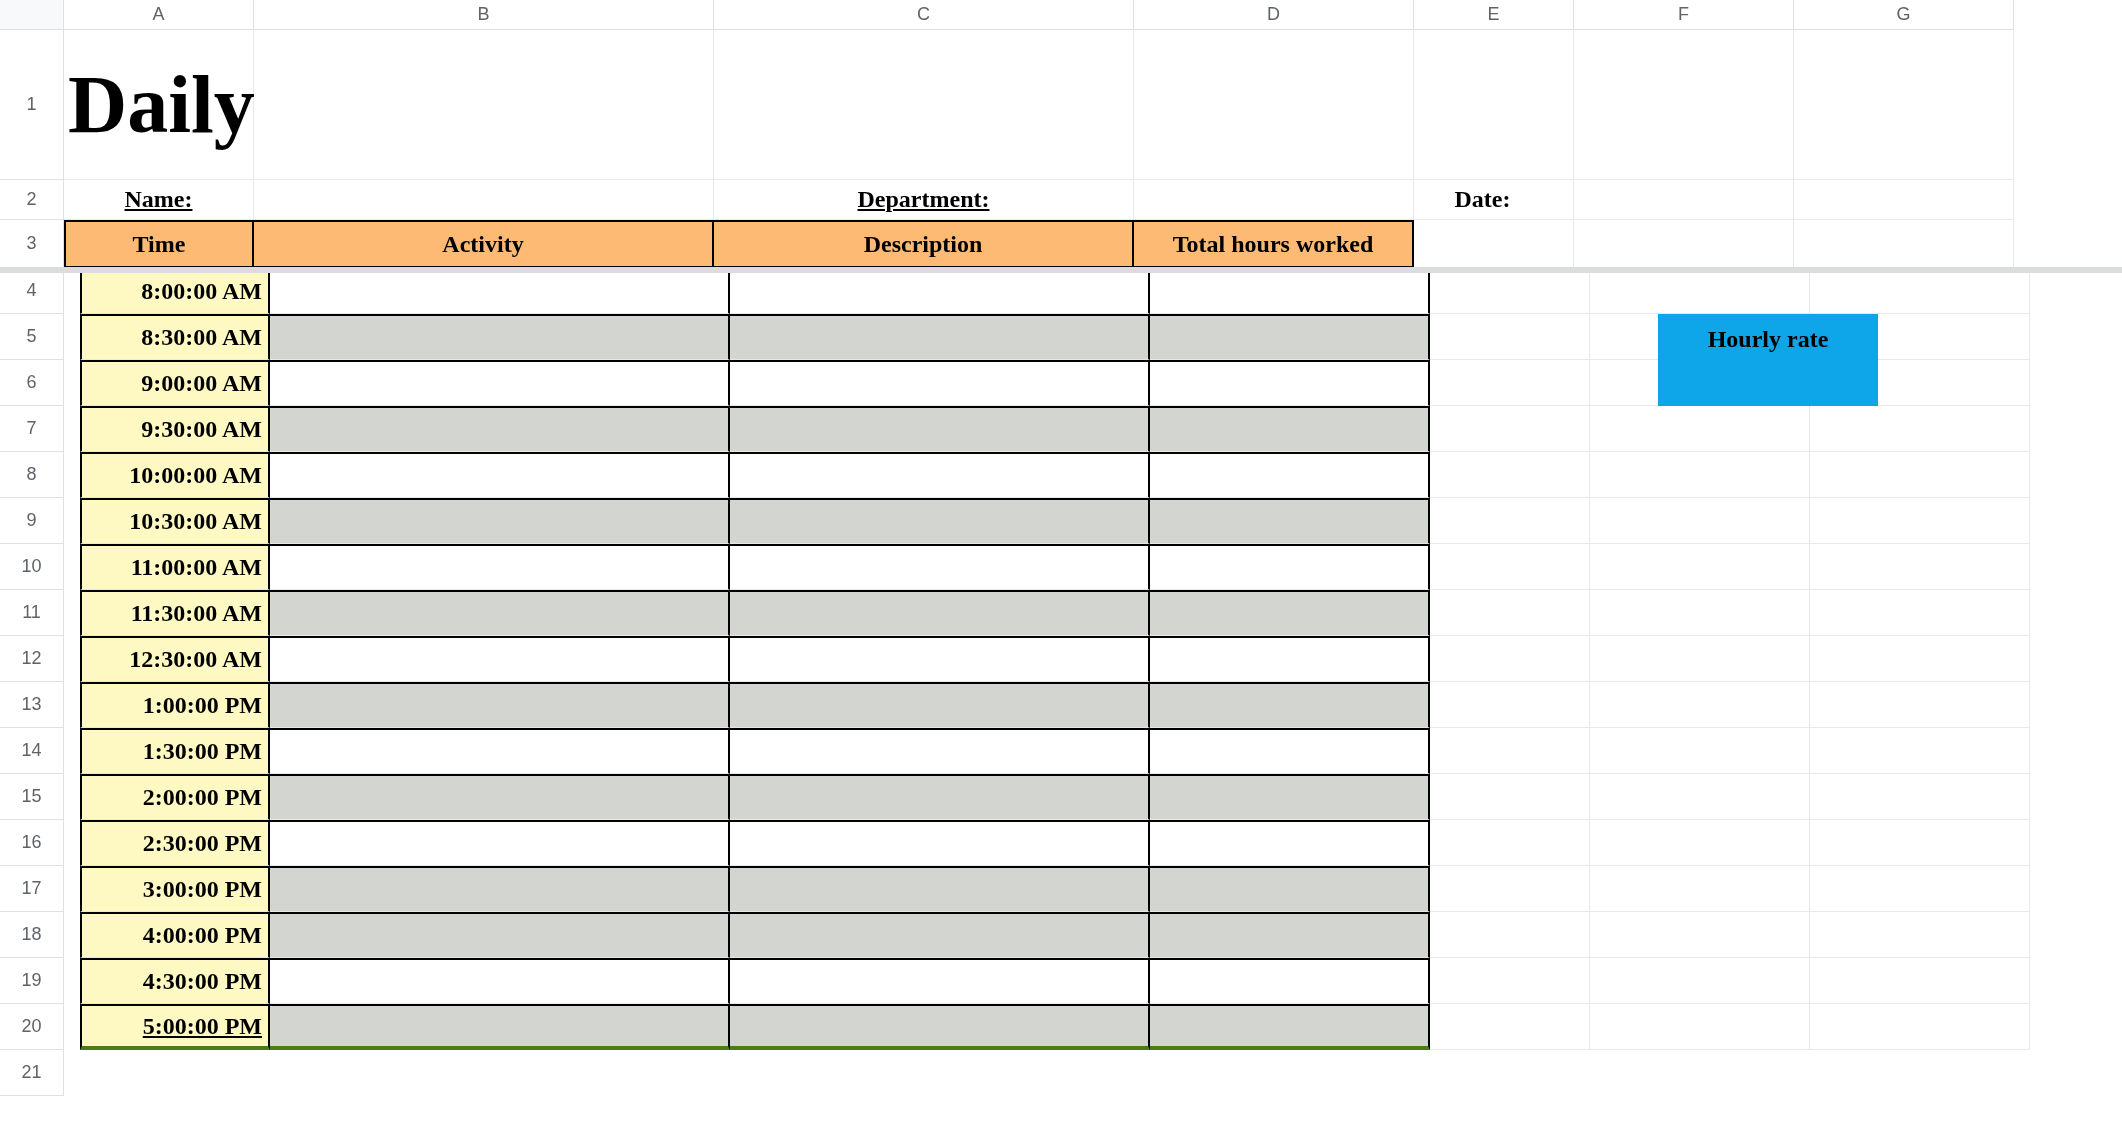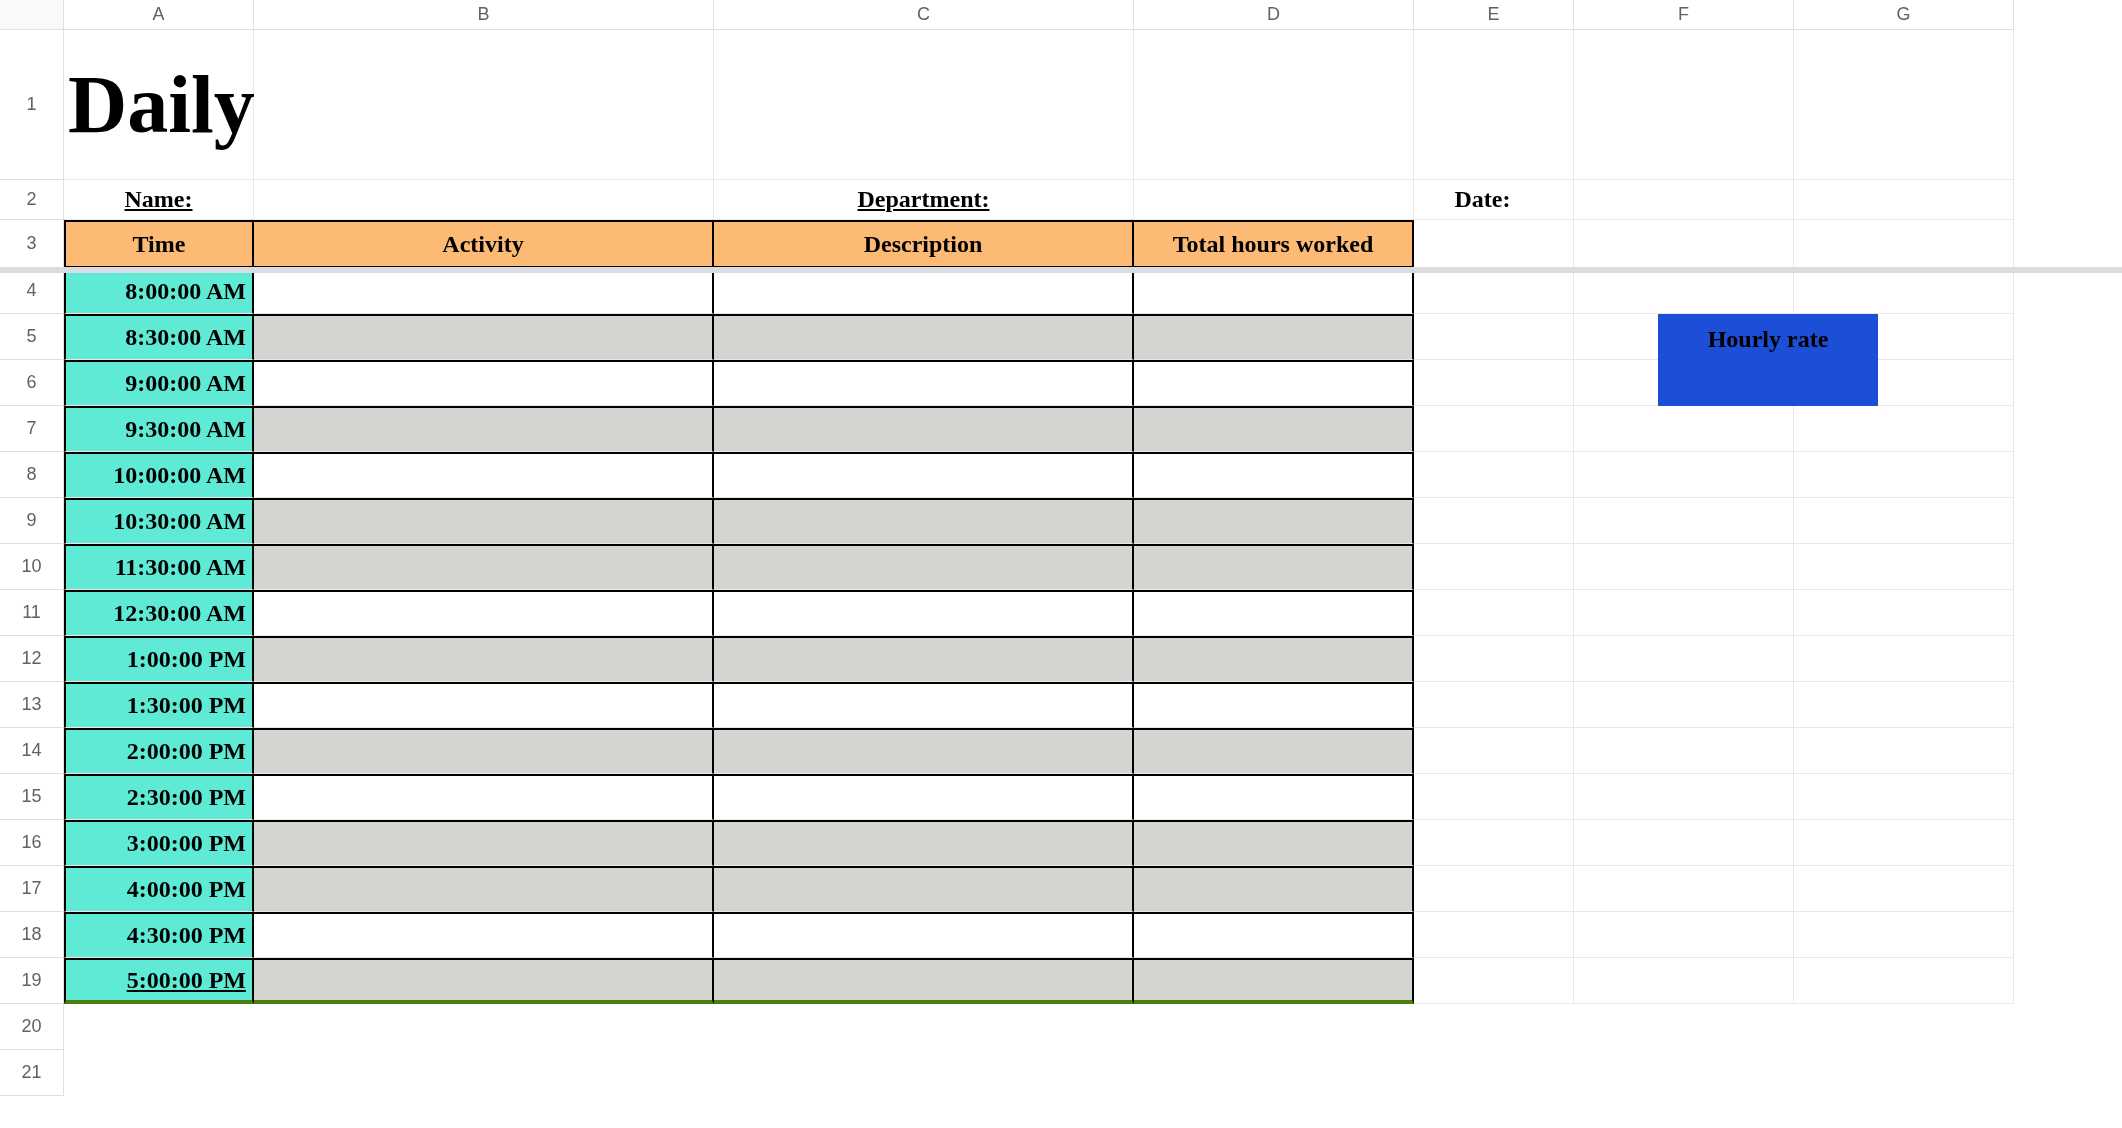--- a/index.html
+++ b/index.html
@@ -105,44 +105,45 @@
   }
   .header-cell + .header-cell { border-left: none !important; }
 
   .time-cell {
     font-family: "Times New Roman", Times, serif;
     font-weight: 700;
     font-size: 24px;
     color: #000;
     justify-content: flex-end;
     padding-right: 6px;
-    background: #5eead4;
+    background: #fef9c3;
     border-top: 2px solid #000;
     border-right: 2px solid #000;
     border-left: 2px solid #000;
+    margin-left: 16px;
   }
   .data-cell {
     border-top: 2px solid #000;
     border-right: 2px solid #000;
   }
   .data-cell:last-child { border-right: 2px solid #000; }
   .alt .data-cell { background: #d2d5d0; }
 
   .r-last .time-cell, .r-last .data-cell { border-bottom: 4px solid #4d7c0f; text-decoration: underline; }
 
   .freeze-bar-h {
     position: absolute;
     left: 0;
     height: 6px;
     width: 2122px;
     background: #dadce0;
   }
   .hourly-box {
     position: absolute;
-    background: #1d4ed8;
+    background: #0ea5e9;
     font-family: "Times New Roman", Times, serif;
     font-weight: 700;
     font-size: 24px;
     color: #000;
     display: flex;
     align-items: flex-start;
     justify-content: center;
     padding-top: 12px;
   }
   .just-center { justify-content: center; text-decoration: underline; }
@@ -277,20 +278,29 @@
         </div>
         <div class="grow alt">
           <div class="cell cA rdata time-cell">10:30:00 AM</div>
           <div class="cell cB rdata data-cell"></div>
           <div class="cell cC rdata data-cell"></div>
           <div class="cell cD rdata data-cell"></div>
           <div class="cell cE rdata"></div>
           <div class="cell cF rdata"></div>
           <div class="cell cG rdata"></div>
         </div>
+        <div class="grow">
+          <div class="cell cA rdata time-cell">11:00:00 AM</div>
+          <div class="cell cB rdata data-cell"></div>
+          <div class="cell cC rdata data-cell"></div>
+          <div class="cell cD rdata data-cell"></div>
+          <div class="cell cE rdata"></div>
+          <div class="cell cF rdata"></div>
+          <div class="cell cG rdata"></div>
+        </div>
         <div class="grow alt">
           <div class="cell cA rdata time-cell">11:30:00 AM</div>
           <div class="cell cB rdata data-cell"></div>
           <div class="cell cC rdata data-cell"></div>
           <div class="cell cD rdata data-cell"></div>
           <div class="cell cE rdata"></div>
           <div class="cell cF rdata"></div>
           <div class="cell cG rdata"></div>
         </div>
         <div class="grow">

